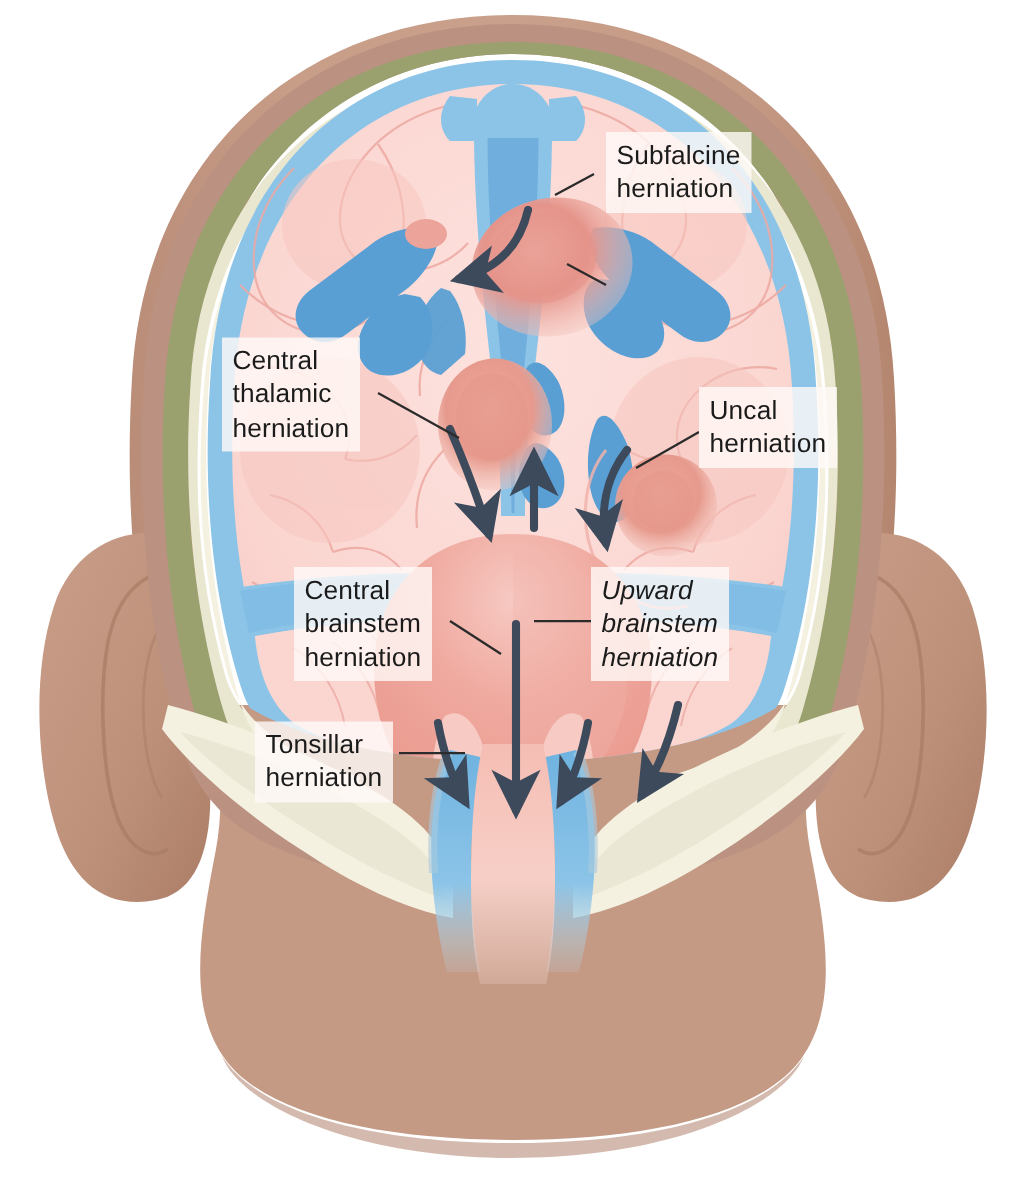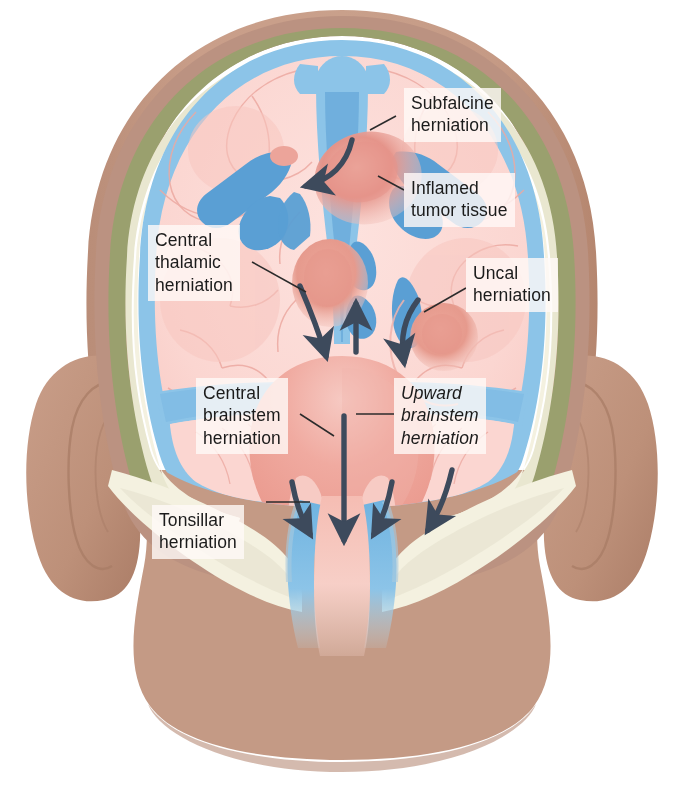--- a/index.html
+++ b/index.html
@@ -320,25 +320,24 @@
     <path d="M252 262 L306 292"></path>
     <path d="M466 288 L424 312"></path>
     <path d="M300 414 L334 436"></path>
     <path d="M394 414 L356 414"></path>
     <path d="M266 502 L310 502"></path>
   </g>
 </svg>
 
 <div class="lbl" style="left:404px;top:88px;"><span>Subfalcine</span><br><span>herniation</span></div>
 
-<div class="lbl l2" style="left:404px;top:173px;"><span>Inflamed</span><br><span>tumor tissue</span></div>
 
 <div class="lbl" style="left:148px;top:225px;"><span>Central</span><br><span>thalamic</span><br><span>herniation</span></div>
 
 <div class="lbl" style="left:466px;top:258px;"><span>Uncal</span><br><span>herniation</span></div>
 
 <div class="lbl" style="left:196px;top:378px;"><span>Central</span><br><span>brainstem</span><br><span>herniation</span></div>
 
 <div class="lbl" style="left:394px;top:378px;font-style:italic;"><span>Upward</span><br><span>brainstem</span><br><span>herniation</span></div>
 
-<div class="lbl" style="left:152px;top:481px;margin-top:24px;"><span>Tonsillar</span><br><span>herniation</span></div>
+<div class="lbl" style="left:170px;top:481px;"><span>Tonsillar</span><br><span>herniation</span></div>
 
 </div>
 
 </body></html>

